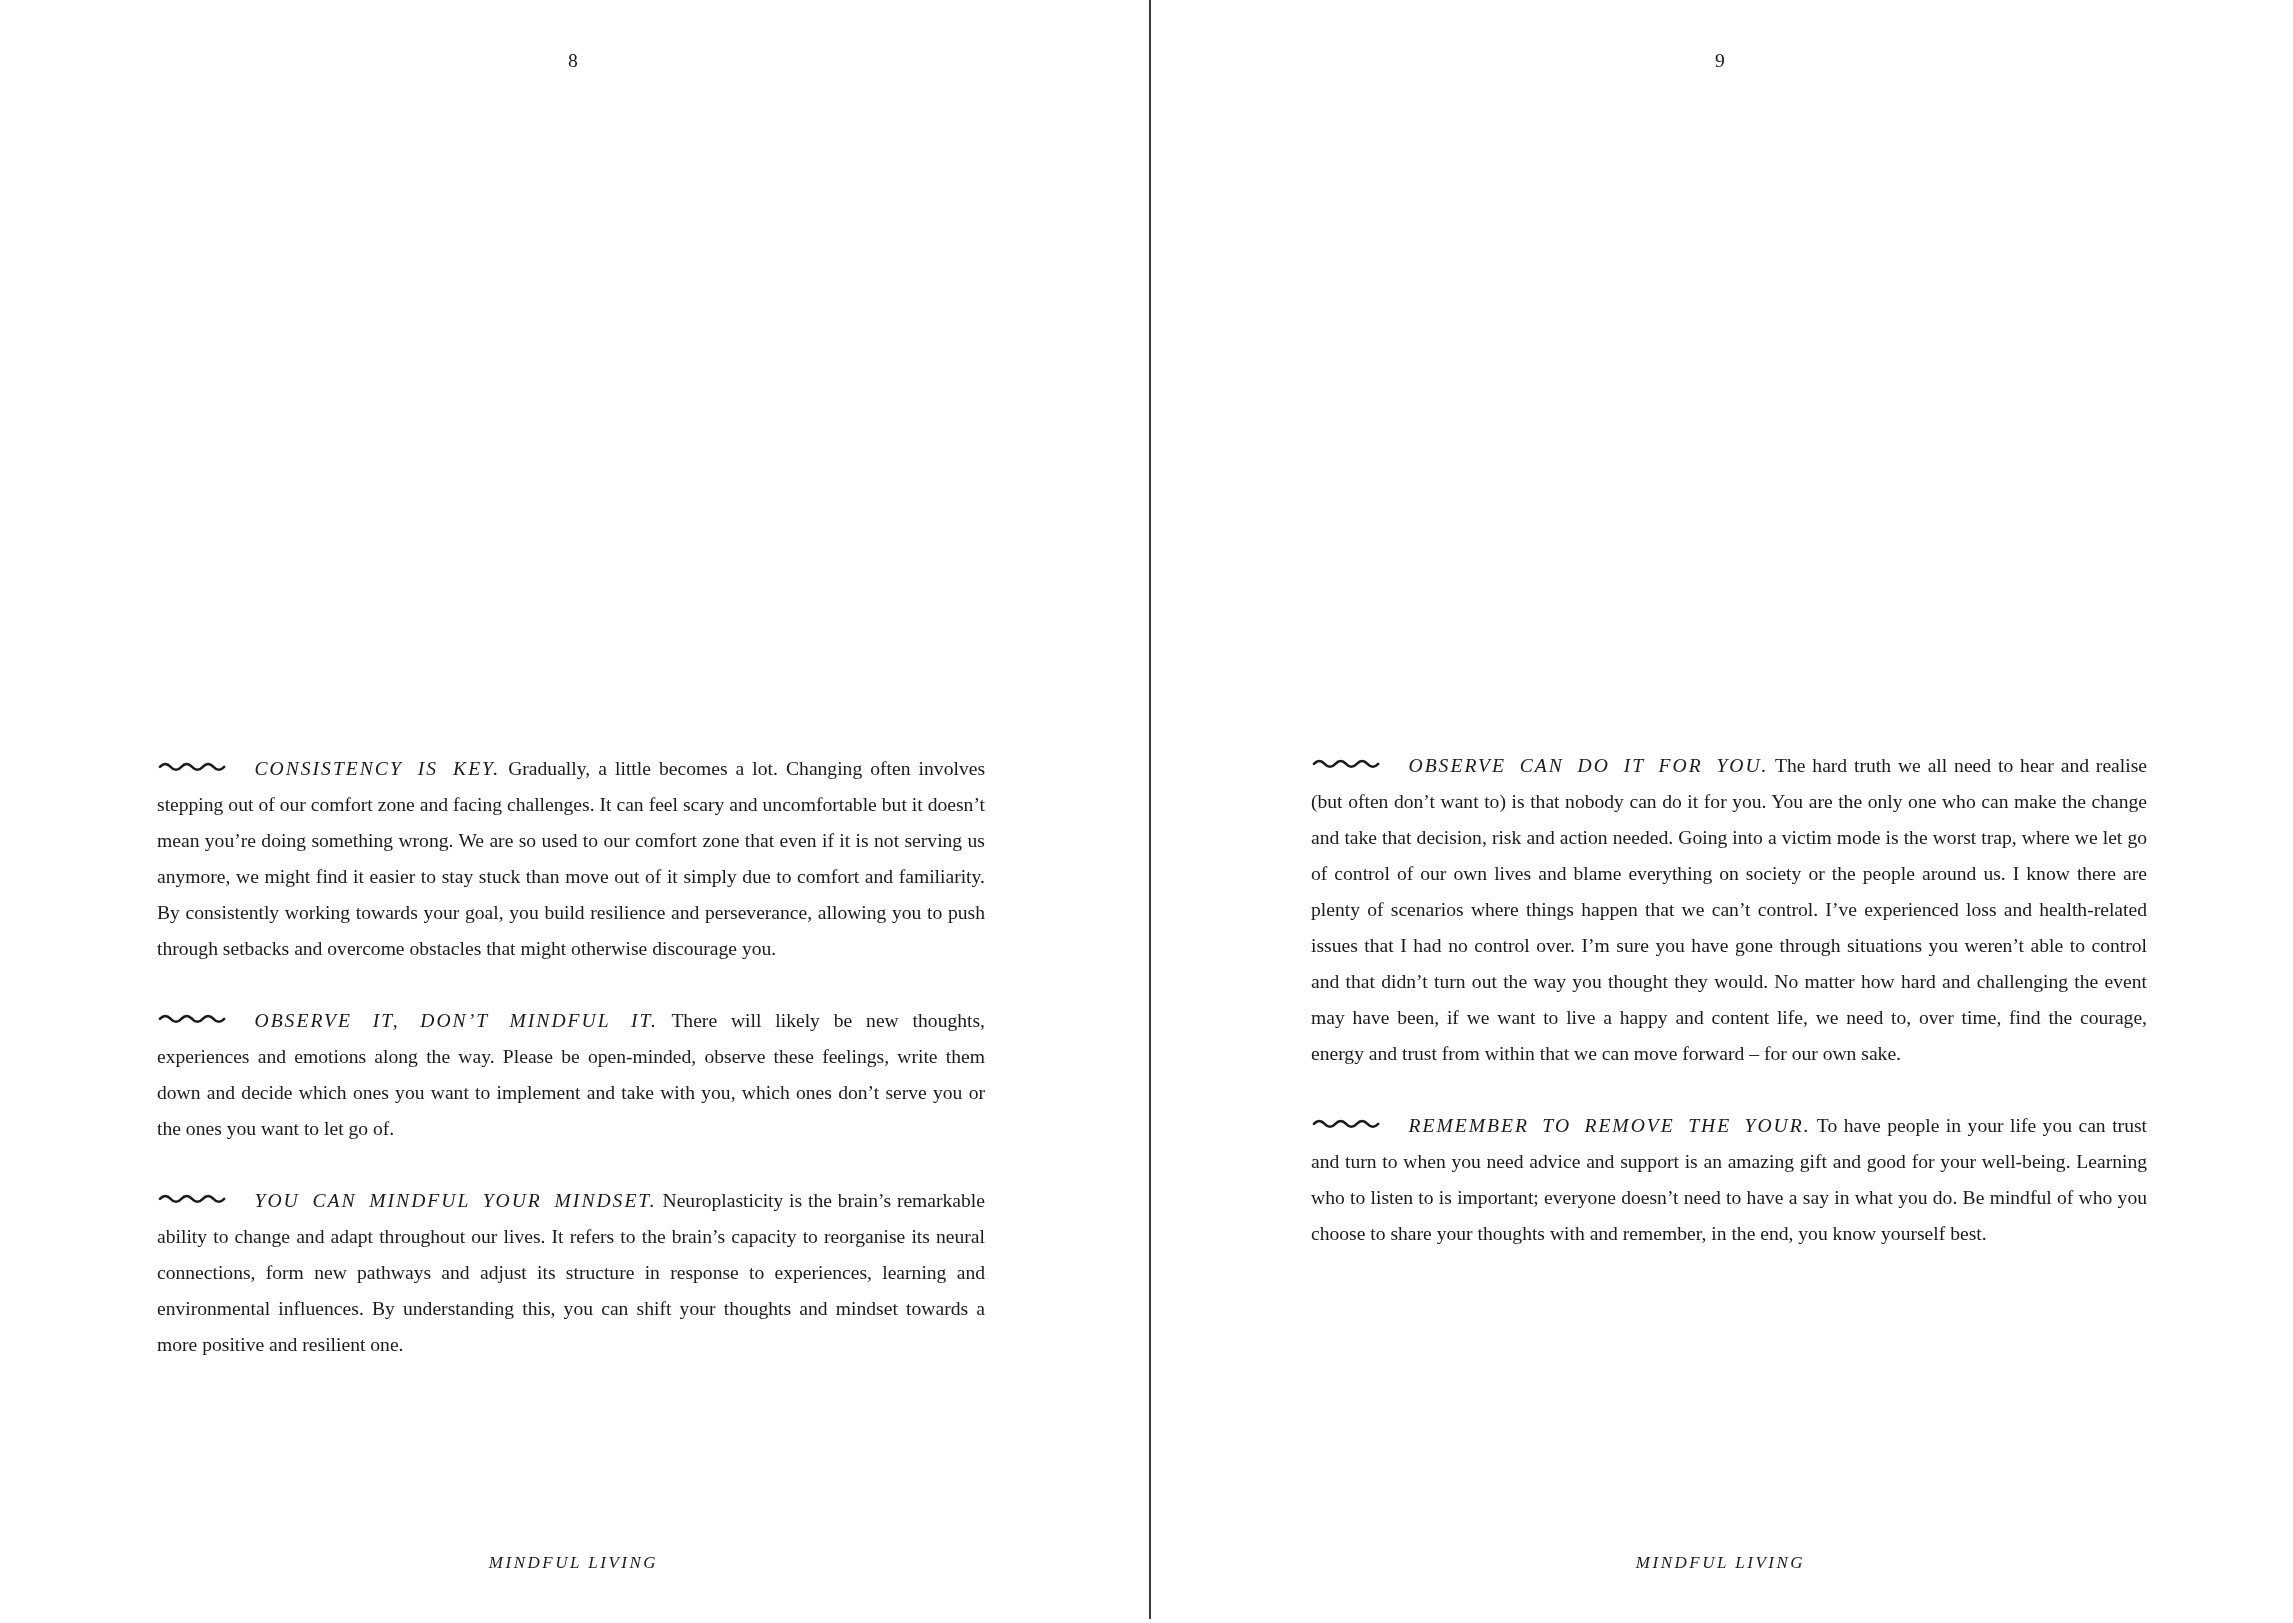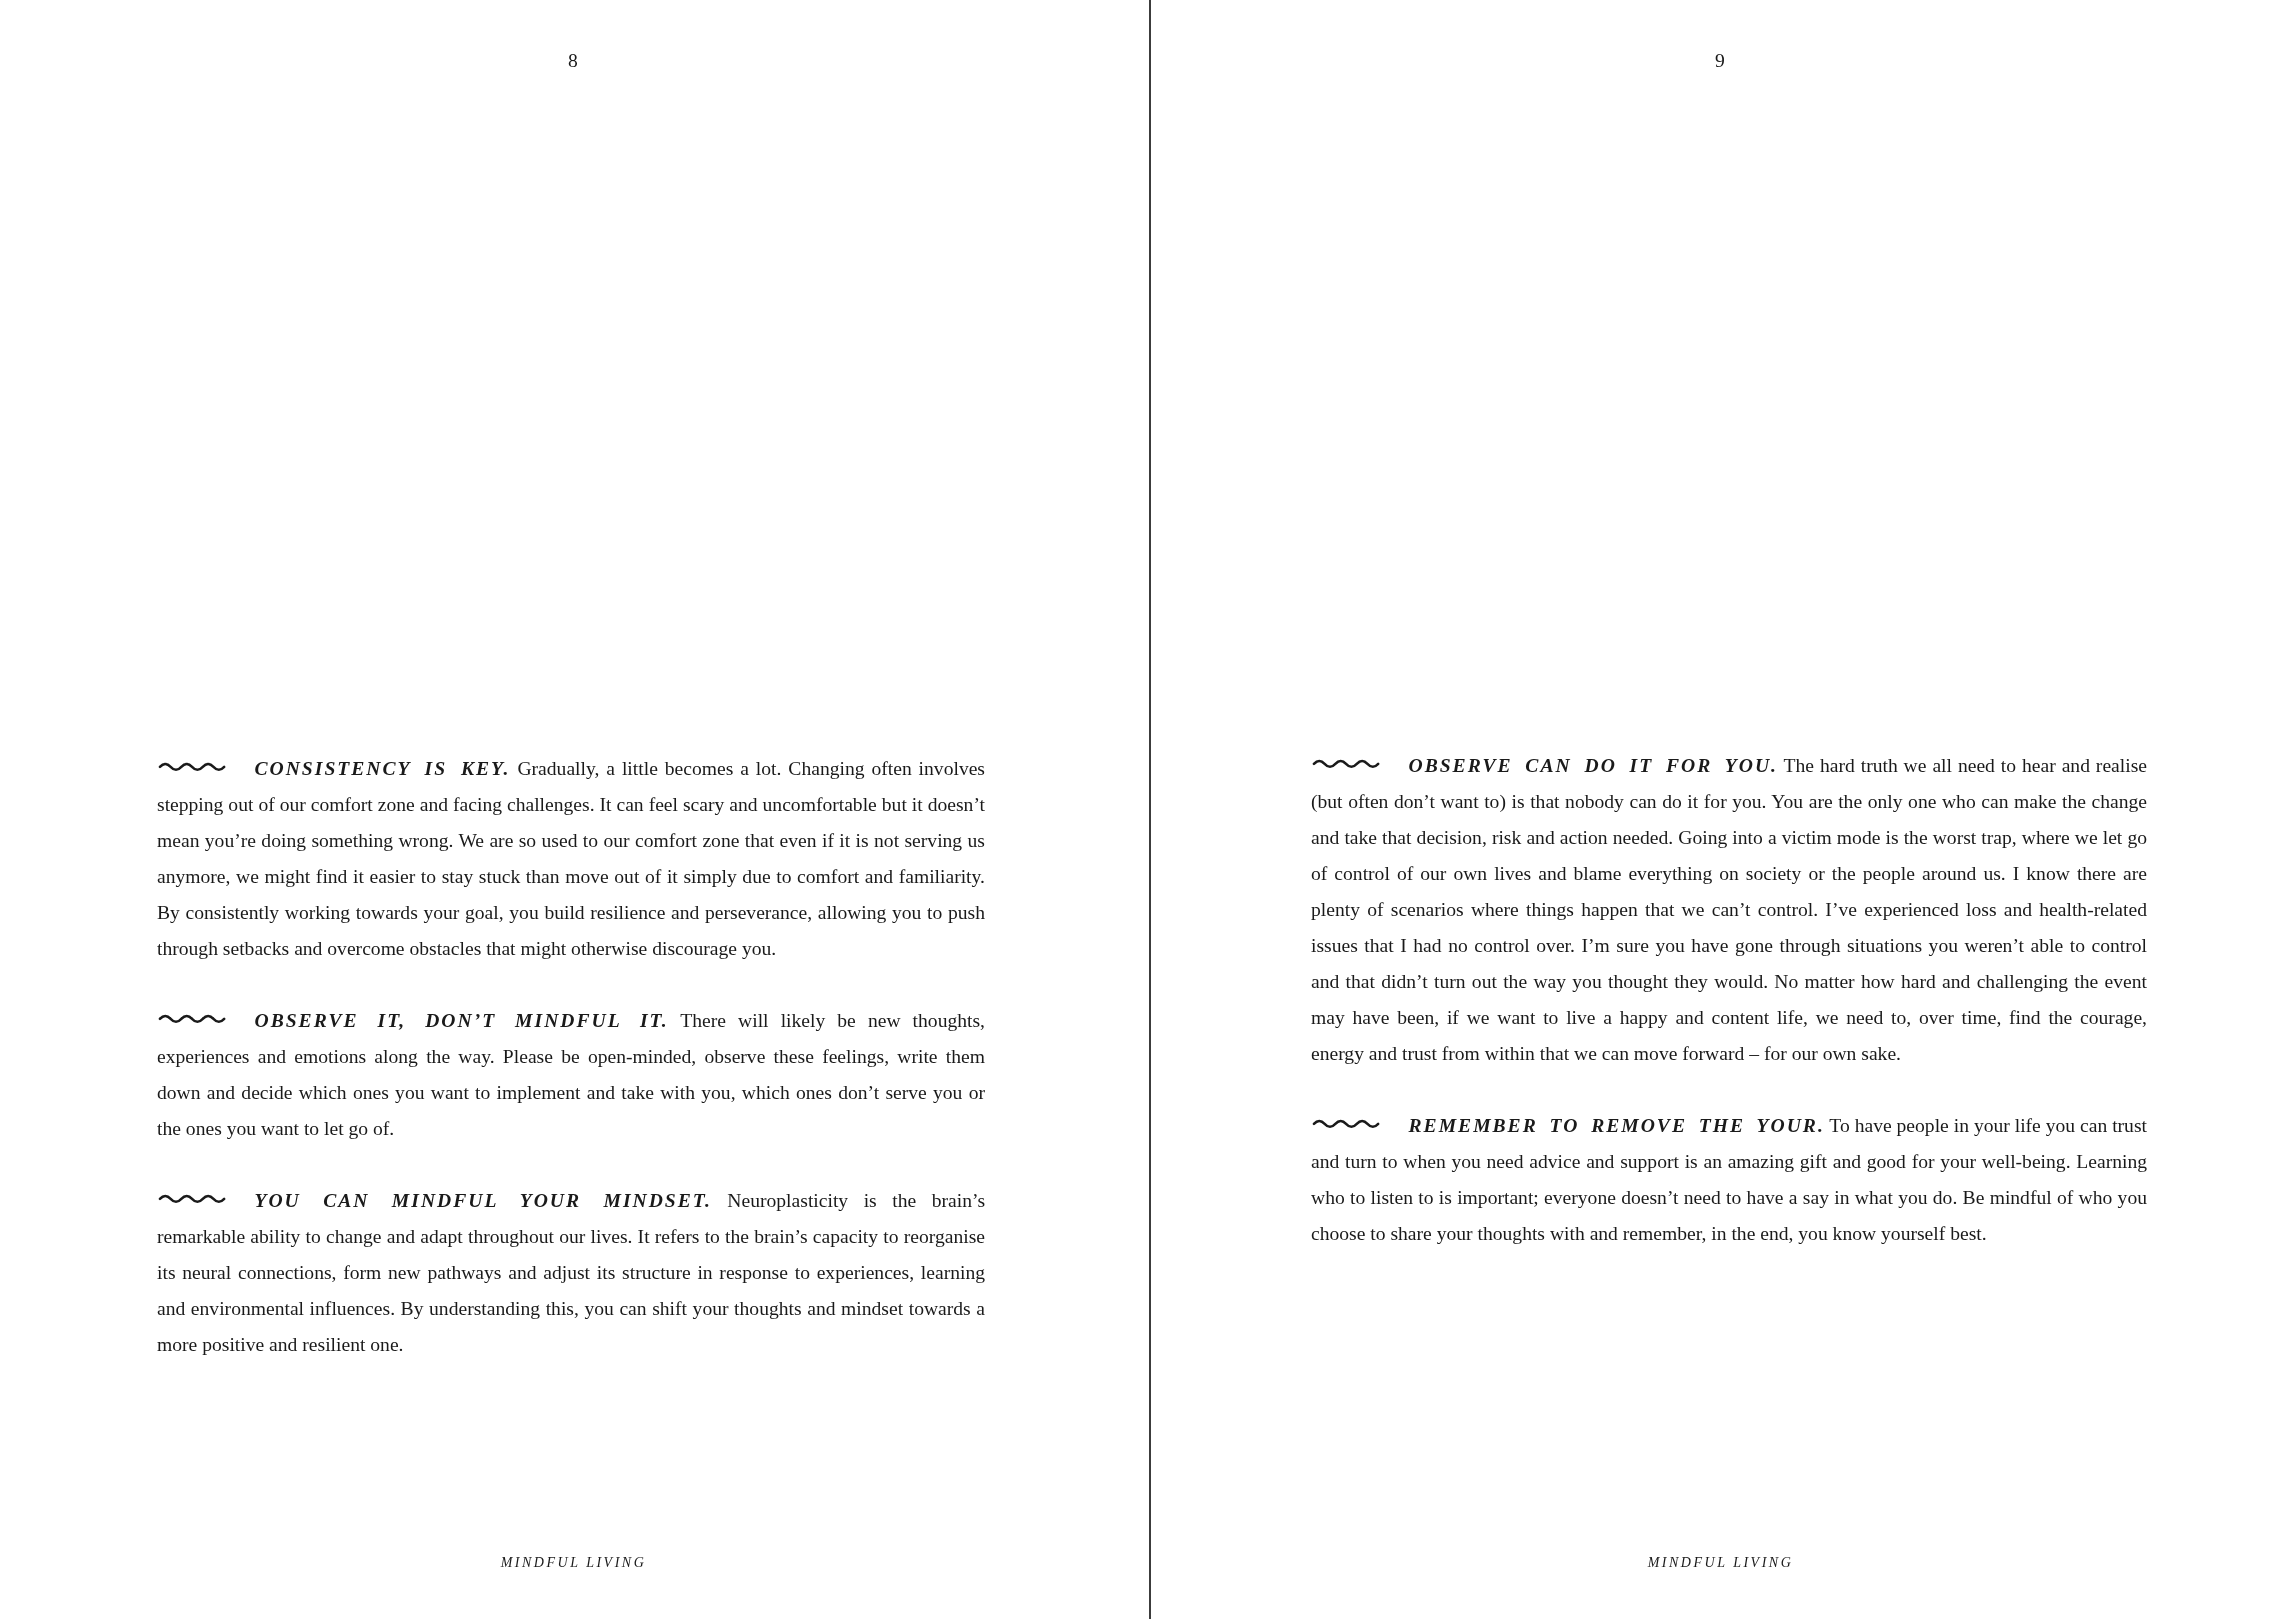--- a/index.html
+++ b/index.html
@@ -79,31 +79,30 @@
     height: 13.7px;
     margin-right: 23.5px;
     vertical-align: 2px;
   }
   .squiggle svg { display: block; }
 
   .para-heading {
     font-style: italic;
     letter-spacing: 2px;
     word-spacing: 4.9px;
-    font-weight: bold;
   }
 
   .running-footer {
     position: absolute;
     top: 1551px;
     left: 0;
     width: 100%;
     text-align: center;
     font-style: italic;
-    font-size: 14px;
+    font-size: 17px;
     line-height: 23.5px;
     letter-spacing: 2.5px;
   }
 </style>
 </head>
 <body>
 
 <div class="spread">
 
   <div class="page left">

